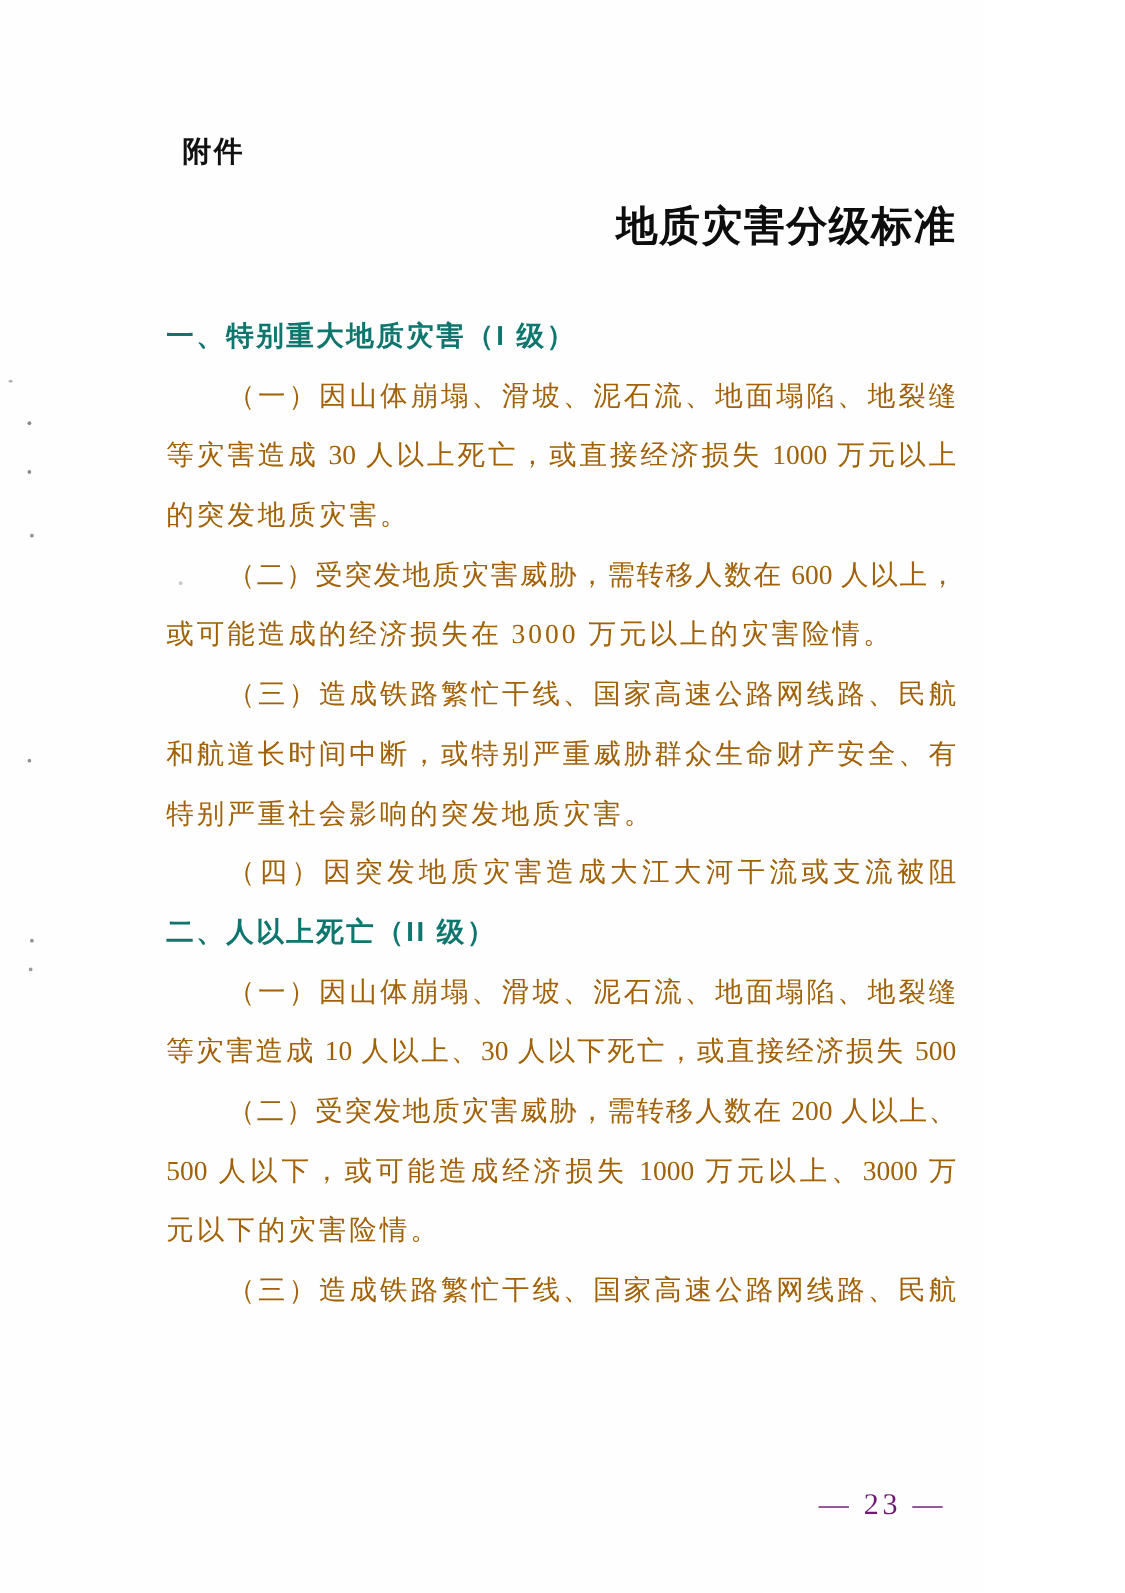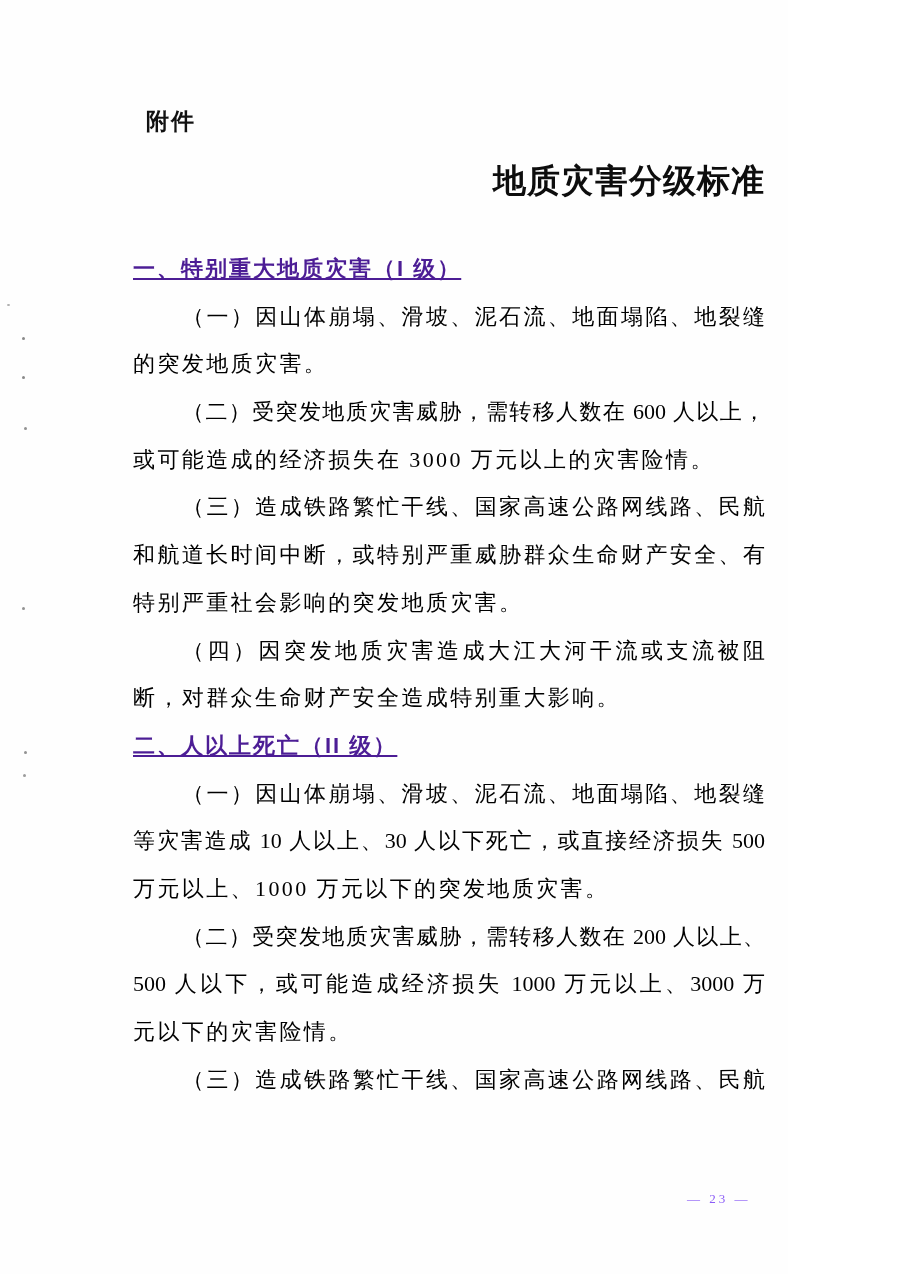--- a/index.html
+++ b/index.html
@@ -27,41 +27,40 @@
     font-weight:bold; font-size:33px; letter-spacing:1px;
     color:#0d0d0d;
   }
 
   .content {
     position:absolute; left:133px; top:245px; width:632px;
   }
   .line {
     height:47.7px; line-height:47.7px;
     font-size:22px; letter-spacing:2.4px;
-    color:#000000;
+    color:#a16207;
     white-space:pre;
   }
   .line.justify {
     letter-spacing:0;
     white-space:normal;
     text-align:justify;
     text-align-last:justify;
   }
   .line.indent { text-indent:49px; }
   .line.heading {
     font-family:"Liberation Sans", sans-serif;
     font-weight:bold; letter-spacing:2px;
-    color:#4c1d95;
-    text-decoration:underline;
+    color:#0f766e;
   }
 
   .page-number {
-    position:absolute; left:687px; top:1191px;
-    font-size:13px; letter-spacing:3px;
-    color:#8b5cf6;
+    position:absolute; left:655px; top:1191px;
+    font-size:24px; letter-spacing:3px;
+    color:#701a75;
   }
 
   .speck { position:absolute; background:#4a4a4a; border-radius:50%; }
   .s1 { left:7px;  top:304px; width:3px; height:2px; opacity:.45; }
   .s2 { left:22px; top:337px; width:3px; height:3px; opacity:.65; }
   .s3 { left:22px; top:376px; width:3px; height:3px; opacity:.65; }
   .s4 { left:24px; top:427px; width:3px; height:3px; opacity:.6; }
   .s5 { left:143px;top:465px; width:3px; height:3px; opacity:.3; }
   .s6 { left:22px; top:607px; width:3px; height:3px; opacity:.6; }
   .s7 { left:24px; top:751px; width:3px; height:3px; opacity:.6; }
@@ -72,32 +71,31 @@
 
 <div class="page">
 
   <div class="attachment">附件</div>
 
   <div class="doc-title">地质灾害分级标准</div>
 
   <div class="content">
     <div class="line heading">一、特别重大地质灾害（I 级）</div>
     <div class="line indent justify">（一）因山体崩塌、滑坡、泥石流、地面塌陷、地裂缝</div>
+    <div class="line justify">等灾害造成 30 人以上死亡，或直接经济损失 1000 万元以上</div>
     <div class="line">的突发地质灾害。</div>
     <div class="line indent justify">（二）受突发地质灾害威胁，需转移人数在 600 人以上，</div>
     <div class="line">或可能造成的经济损失在 3000 万元以上的灾害险情。</div>
     <div class="line indent justify">（三）造成铁路繁忙干线、国家高速公路网线路、民航</div>
     <div class="line justify">和航道长时间中断，或特别严重威胁群众生命财产安全、有</div>
     <div class="line">特别严重社会影响的突发地质灾害。</div>
     <div class="line indent justify">（四）因突发地质灾害造成大江大河干流或支流被阻</div>
-    <div class="line">断，对群众生命财产安全造成特别重大影响。</div>
     <div class="line heading">二、人以上死亡（II 级）</div>
     <div class="line indent justify">（一）因山体崩塌、滑坡、泥石流、地面塌陷、地裂缝</div>
     <div class="line justify">等灾害造成 10 人以上、30 人以下死亡，或直接经济损失 500</div>
-    <div class="line">万元以上、1000 万元以下的突发地质灾害。</div>
     <div class="line indent justify">（二）受突发地质灾害威胁，需转移人数在 200 人以上、</div>
     <div class="line justify">500 人以下，或可能造成经济损失 1000 万元以上、3000 万</div>
     <div class="line">元以下的灾害险情。</div>
     <div class="line indent justify">（三）造成铁路繁忙干线、国家高速公路网线路、民航</div>
   </div>
 
   <div class="page-number">— 23 —</div>
 
   <div class="speck s1"></div>
   <div class="speck s2"></div>

